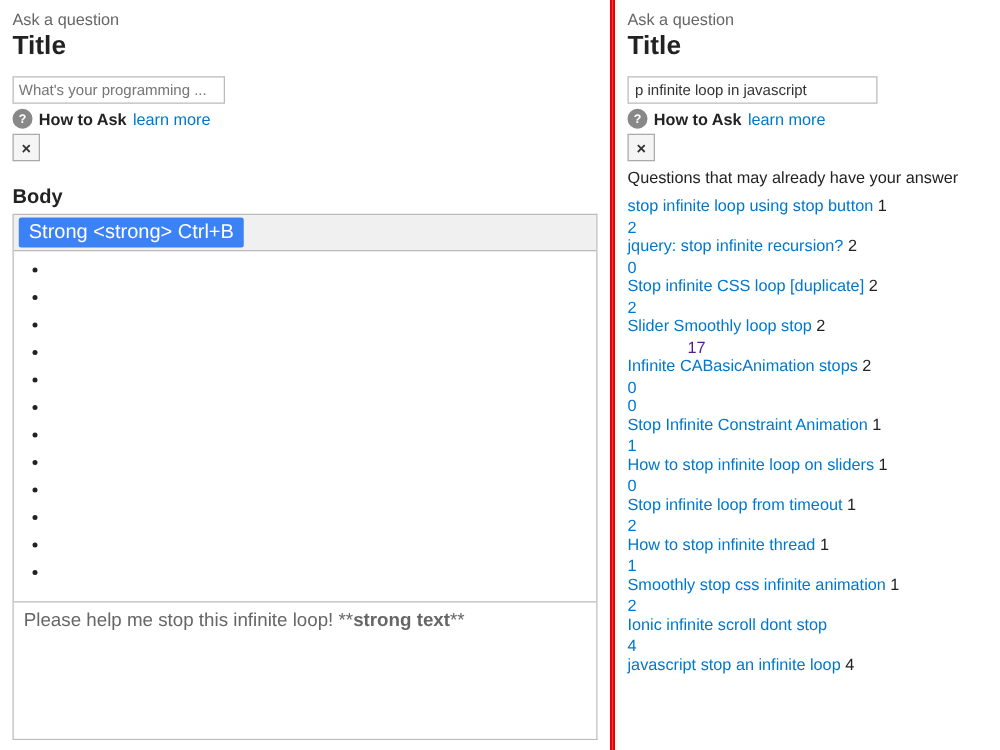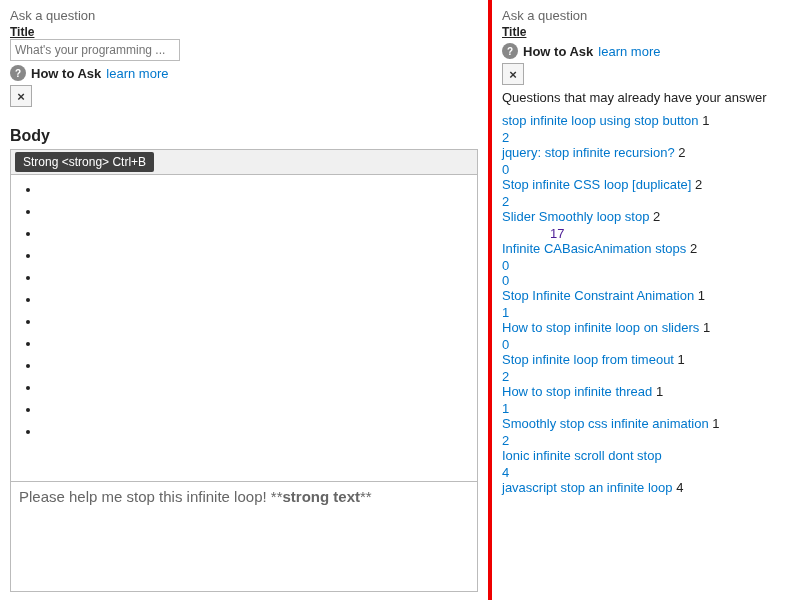--- a/index.html
+++ b/index.html
@@ -27,25 +27,24 @@
       overflow-y: auto;
       border-left: 2px solid #e00;
     }
 
     .panel-title-label {
       font-size: 13px;
       color: #666;
     }
 
     .panel-title-input-label {
-      font-size: 12px;
+      font-size: 21px;
       font-weight: bold;
       margin-top: 2px;
-      margin-bottom: 0;
-      text-decoration: underline;
+      margin-bottom: 12px;
     }
 
     .title-input {
       width: 170px;
       border: 1px solid #bbb;
       padding: 3px 4px;
       font-size: 12px;
       color: #aaa;
       outline: none;
     }
@@ -116,24 +115,24 @@
     .editor-toolbar {
       background: #f0f0f0;
       border-bottom: 1px solid #bbb;
       padding: 2px 4px;
       display: flex;
       align-items: center;
       min-height: 24px;
     }
 
     .bold-tooltip {
-      background: #404040;
+      background: #3b82f6;
       color: #fff;
       padding: 3px 8px;
-      font-size: 12px;
+      font-size: 16px;
       border-radius: 2px;
       position: relative;
     }
 
     .bullet-list {
       list-style: disc;
       padding-left: 30px;
       padding-top: 4px;
       flex: 1;
       overflow-y: auto;
@@ -236,20 +235,21 @@
       </ul>
       <div class="body-textarea-area">
         <span class="static-text">Please help me stop this infinite loop! **<span class="strong-text">strong text</span>**</span>
       </div>
     </div>
   </div>
 
   <div class="right-panel">
     <div class="panel-title-label">Ask a question</div>
     <div class="panel-title-input-label">Title</div>
+    <input class="right-title-input" type="text" value="p infinite loop in javascript" style="">
 
     <div class="how-to-ask-row">
       <span class="help-icon">?</span>
       <span class="how-to-ask-text">How to Ask</span>
       <a href="#" class="learn-more-link">learn more</a>
     </div>
     <div>
       <button class="close-btn">×</button>
     </div>
 

